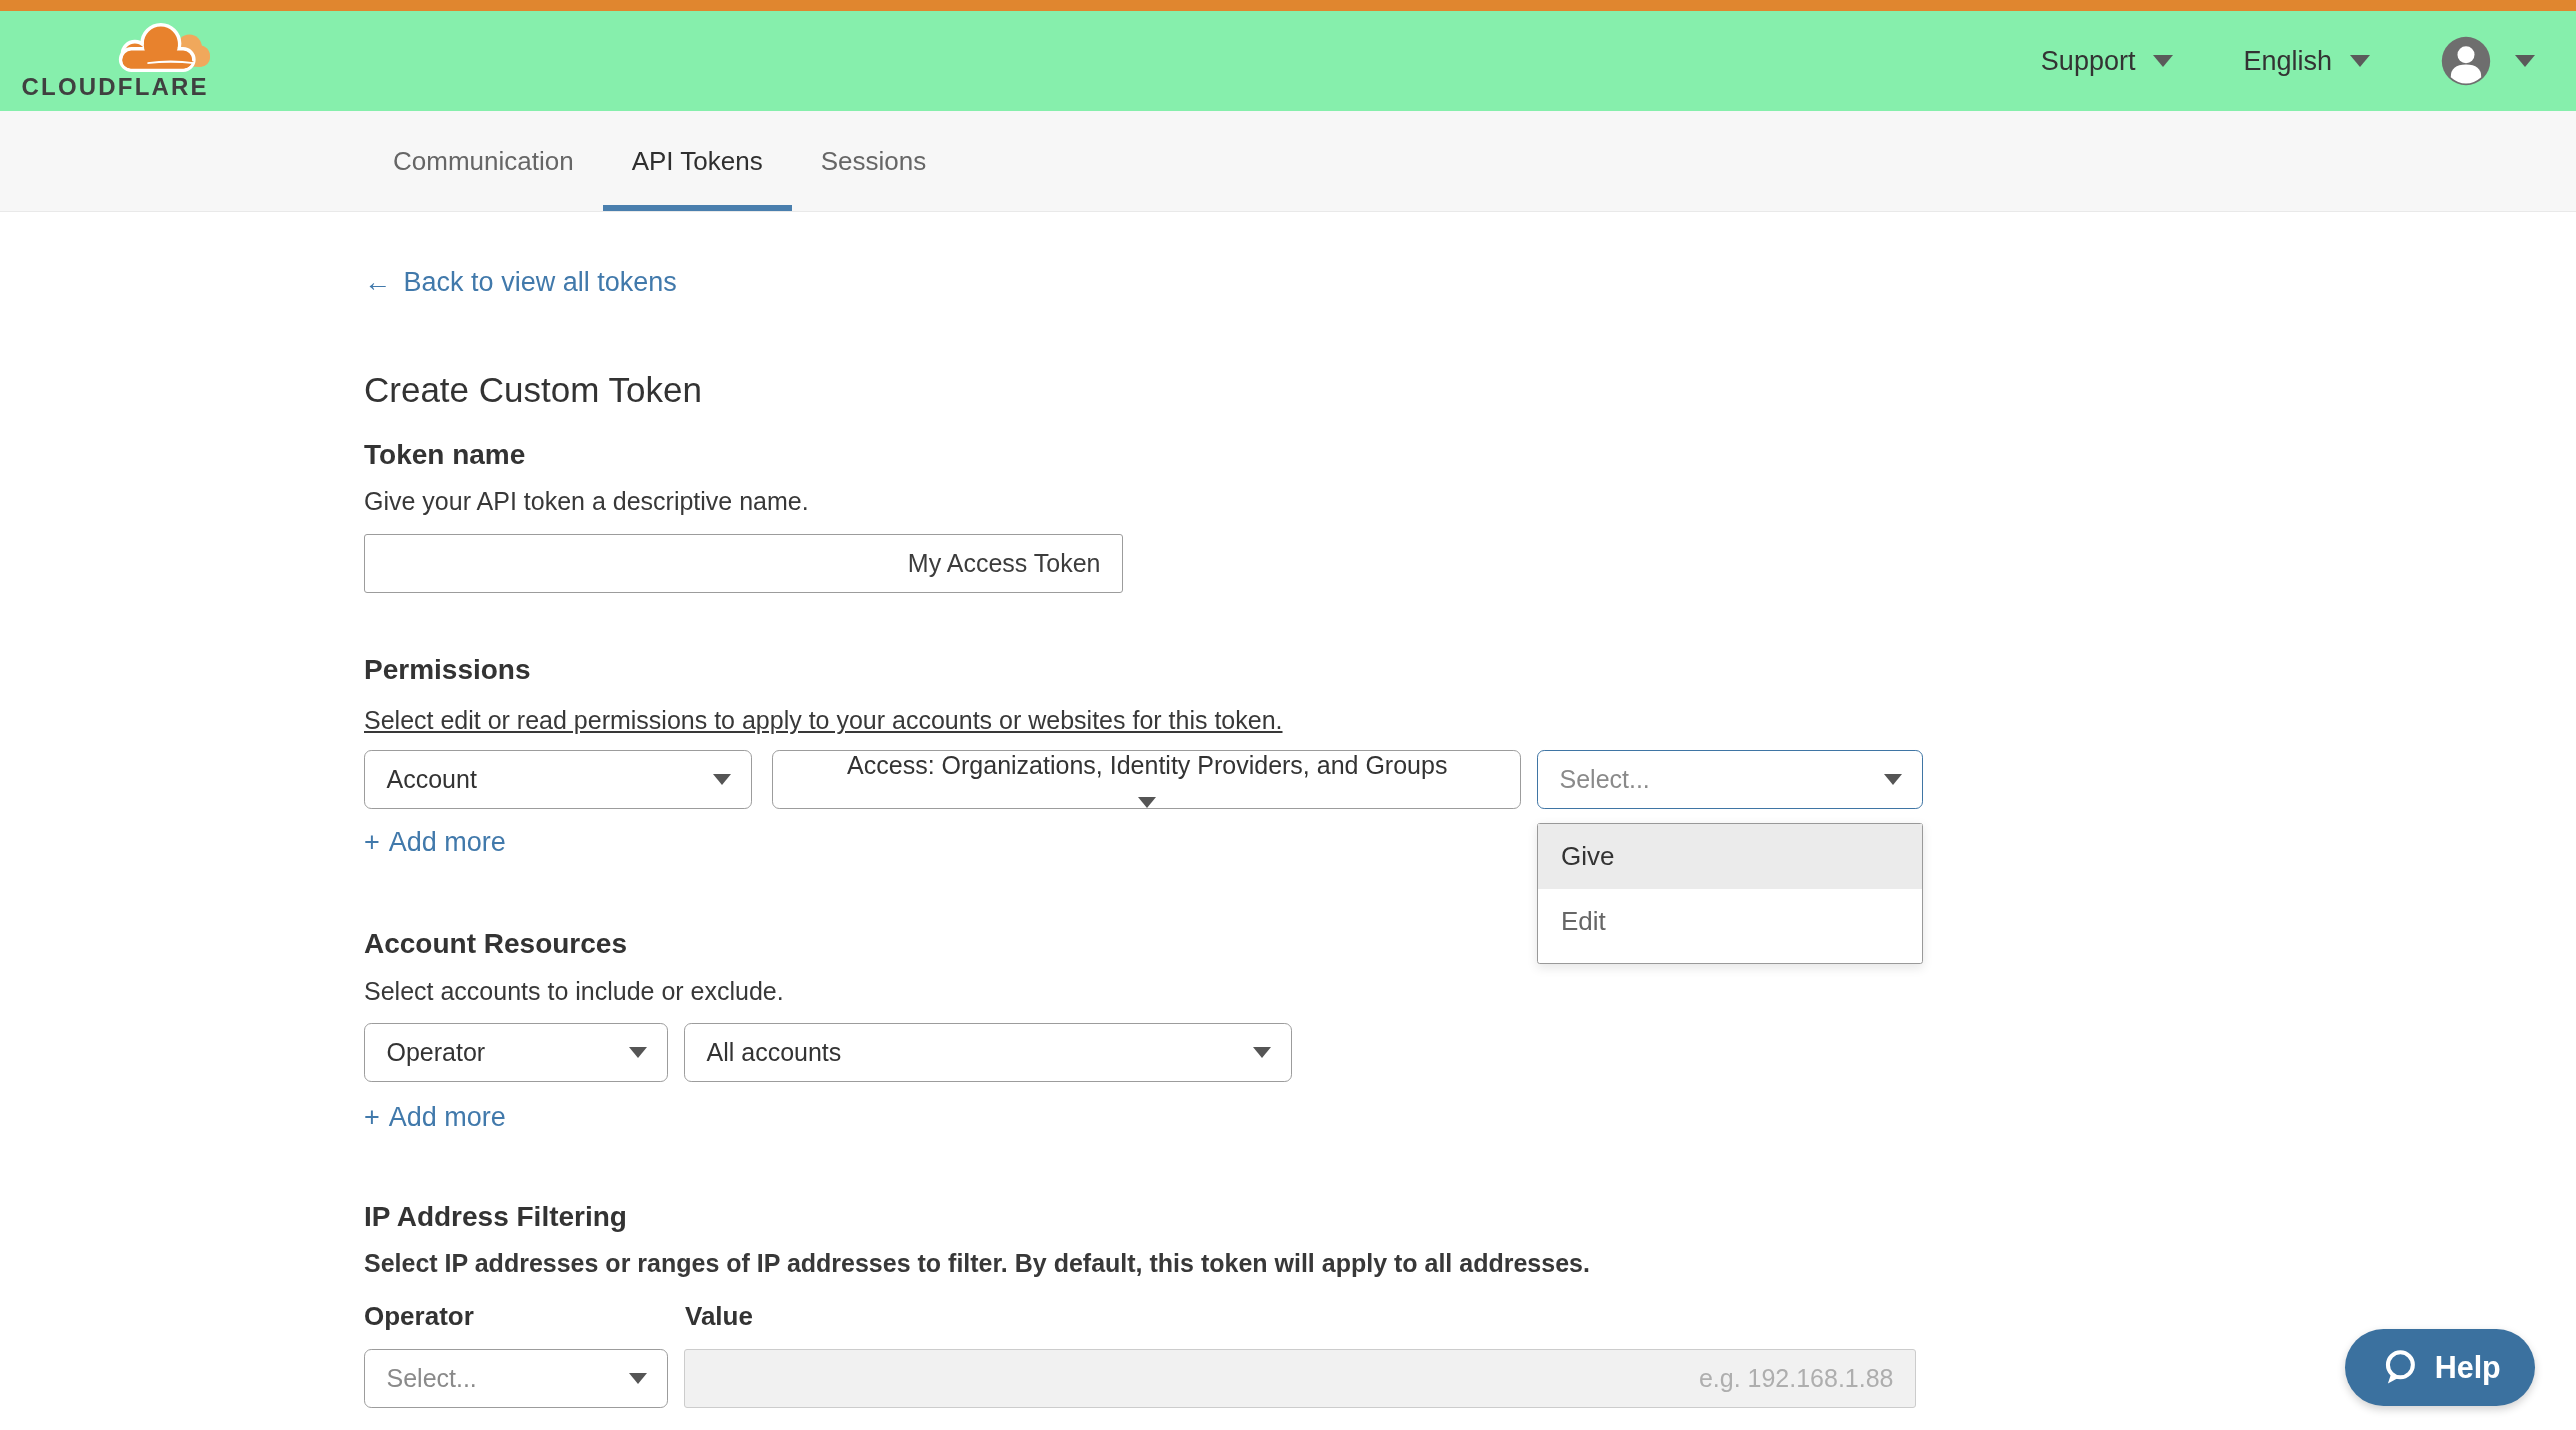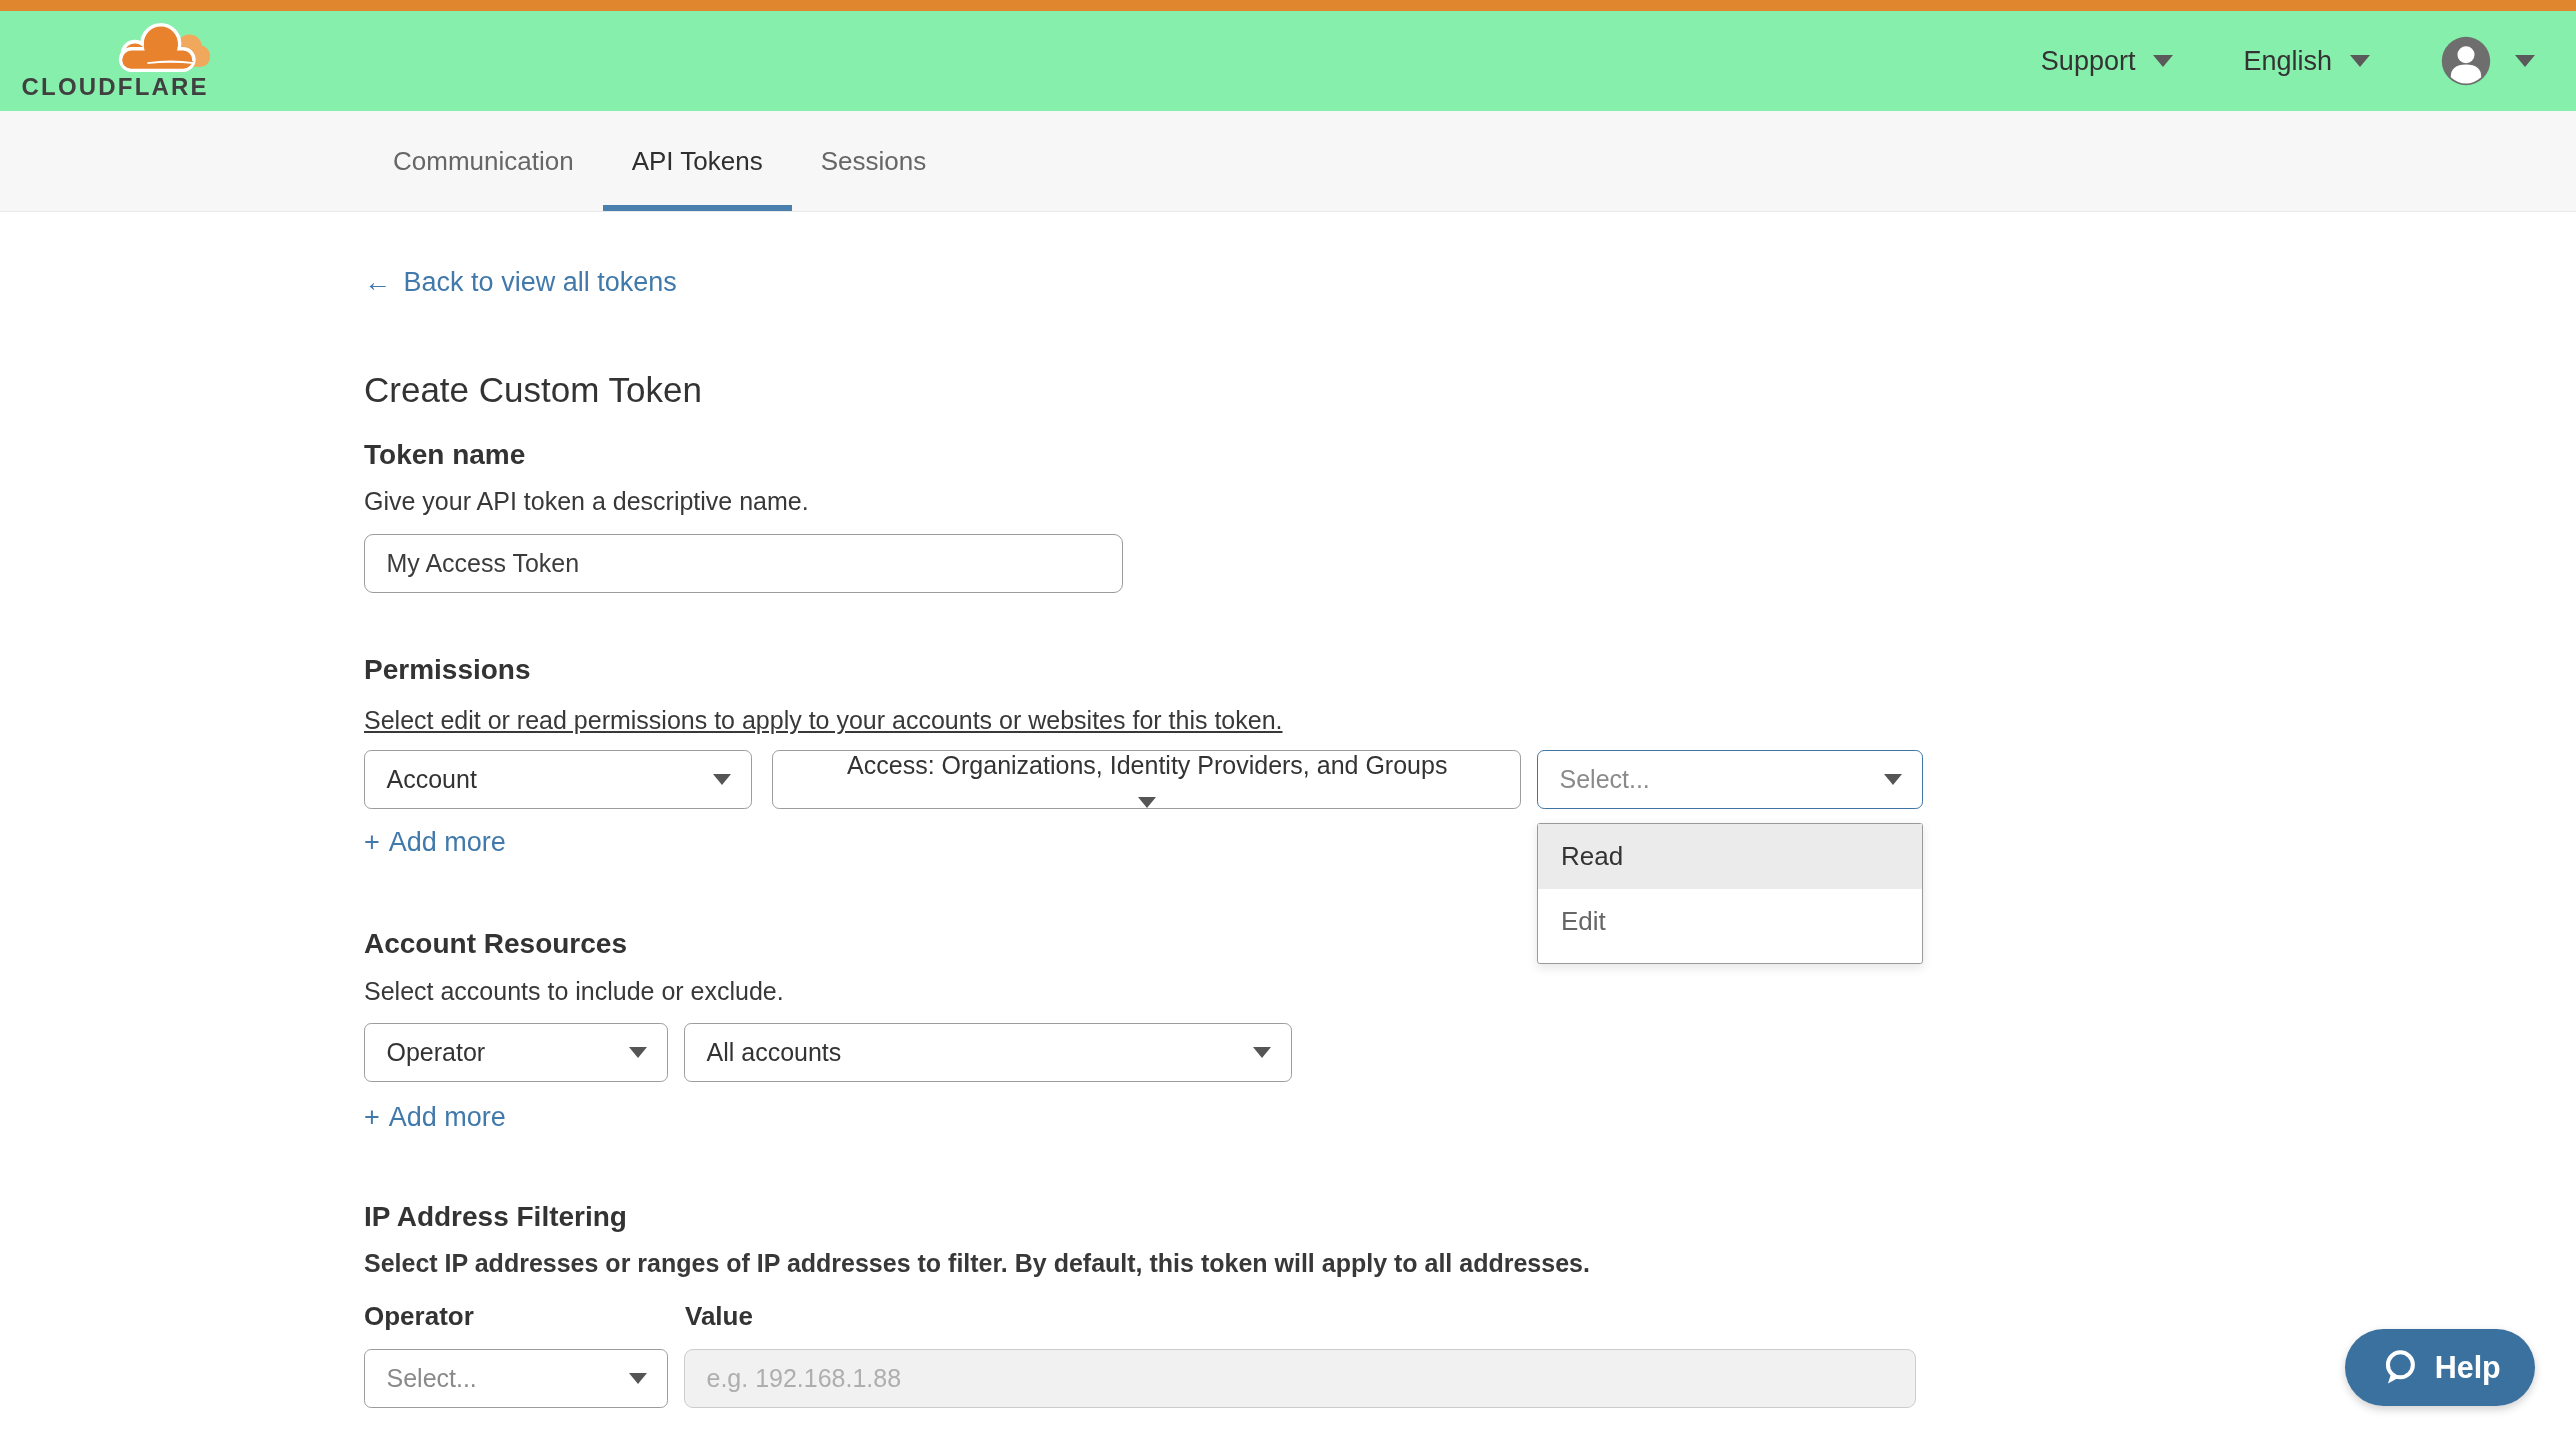--- a/index.html
+++ b/index.html
@@ -33,22 +33,22 @@
   .tab-underline { position:absolute; left:0; bottom:0; width:100%; height:6.3px; background:#4a7fae; }
 
   
   .back-link { position:absolute; left:364px; top:267px; display:flex; align-items:center; gap:12.6px; font-size:27px; color:#4179ab; }
   .page-title { position:absolute; left:364px; top:370px; font-size:35px; font-weight:500; color:#333; }
 
   .section-h { position:absolute; left:364px; font-size:28px; font-weight:600; color:#333; }
   .section-d { position:absolute; left:364px; font-size:25px; color:#383838; }
 
   .text-input {
-    position:absolute; left:364px; height:59px; border:0.9px solid #9c9c9c; border-radius:9px;
-    font-family:"Liberation Sans", sans-serif; font-size:25px; color:#3c3c3c; padding:0 21.5px; background:#fff; outline:none;
+    position:absolute; left:364px; height:59px; border:0.9px solid #9c9c9c; border-radius:3px;
+    font-family:"Liberation Sans", sans-serif; font-size:25px; color:#3c3c3c; padding:0 21.5px; background:#fff; outline:none;text-align:right;
   }
   .text-input.disabled { background:#f1f1f1; border-color:#cccccc; }
   .text-input.disabled::placeholder { color:#aeaeae; }
 
   .row { position:absolute; left:364px; display:flex; }
   .select {
     height:59px; border:0.9px solid #9c9c9c; border-radius:7.2px; background:#fff;
     display:flex; align-items:center; justify-content:space-between; padding:0 20px 0 21.5px;
     font-size:25px; color:#333; cursor:pointer;
   }
@@ -159,21 +159,21 @@
     <div class="select" style="width:749px; margin-right:16px;flex-direction:column;">
       <span>Access: Organizations, Identity Providers, and Groups</span>
       <span class="caret-down"></span>
     </div>
     <div class="select-wrap">
       <div class="select focused" style="width:386px;">
         <span class="placeholder">Select...</span>
         <span class="caret-down"></span>
       </div>
       <div class="menu">
-        <div class="menu-item selected">Read</div>
+        <div class="menu-item selected">Give</div>
         <div class="menu-item">Edit</div>
       </div>
     </div>
   </div>
 
   <a class="add-more" style="top:827px;">
     <span>+</span>
     <span>Add more</span>
   </a>
 

